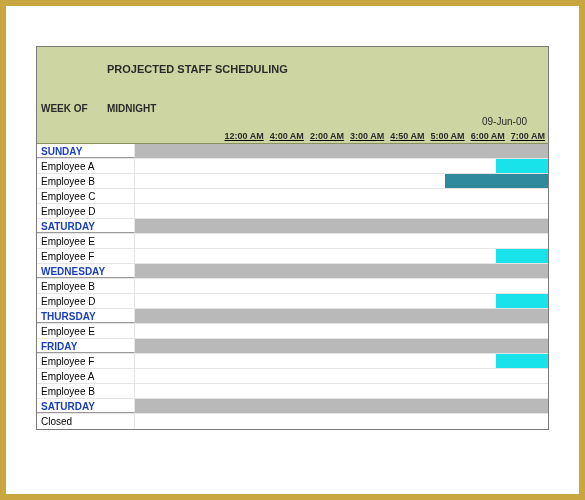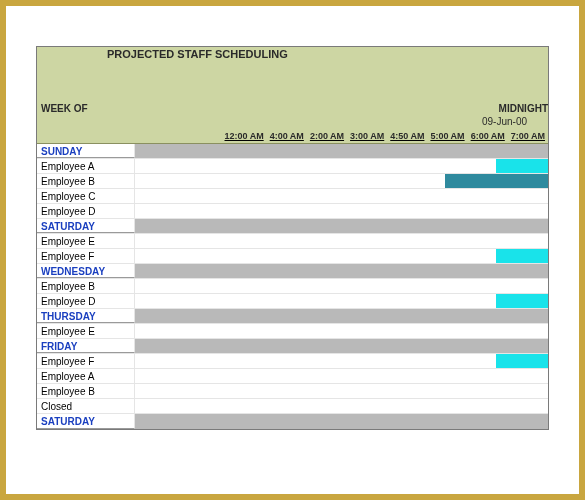--- a/index.html
+++ b/index.html
@@ -23,29 +23,28 @@
     border: 1px solid #7a7a7a;
     width: 100%;
   }
   .header-band {
     background: #cdd6a3;
     border-bottom: 1px solid #8a9060;
   }
   .title {
     font-weight: bold;
     font-size: 11px;
-    padding: 1px 8px 2px 70px;
+    padding: 16px 8px 2px 70px;
     height: 56px;
     color: #2a2a2a;
   }
   .week-row {
     display: flex;
     align-items: flex-end;
     padding: 0 0 2px 0;
-    justify-content: space-between;
   }
   .week-of-label {
     width: 70px;
     font-weight: bold;
     font-size: 10px;
     color: #2a2a2a;
     padding-left: 4px;
   }
   .midnight-label {
     font-weight: bold;
@@ -261,24 +260,24 @@
       </div>
       <div class="row">
         <div class="label-cell">Employee A</div>
         <div class="bar-area"></div>
       </div>
       <div class="row">
         <div class="label-cell">Employee B</div>
         <div class="bar-area"></div>
       </div>
 
+      <div class="row day">
+        <div class="label-cell">SATURDAY</div>
+        <div class="bar-area"></div>
+      </div>
       <div class="row">
         <div class="label-cell">Closed</div>
-        <div class="bar-area"></div>
-      </div>
-      <div class="row day">
-        <div class="label-cell">SATURDAY</div>
         <div class="bar-area"></div>
       </div>
 
     </div>
   </div>
 </div>
 
 </body></html>

